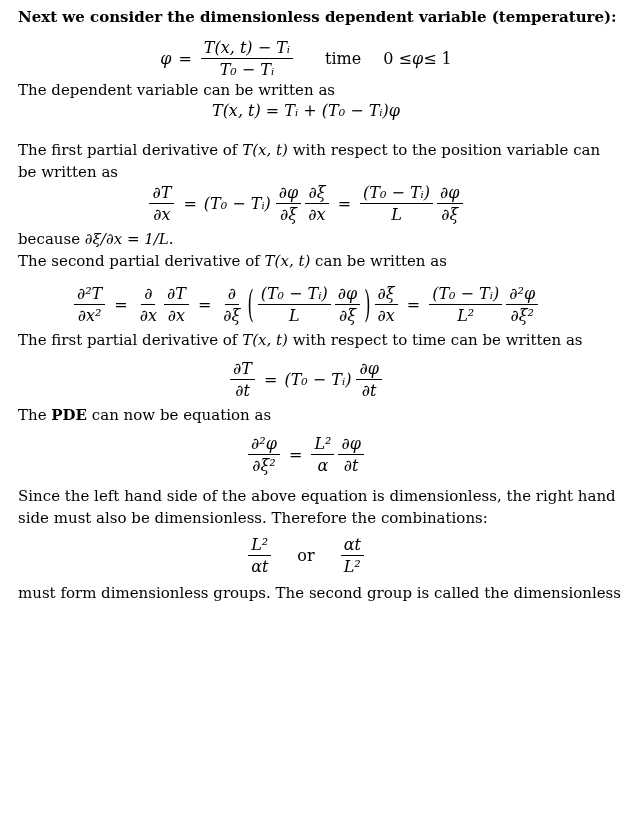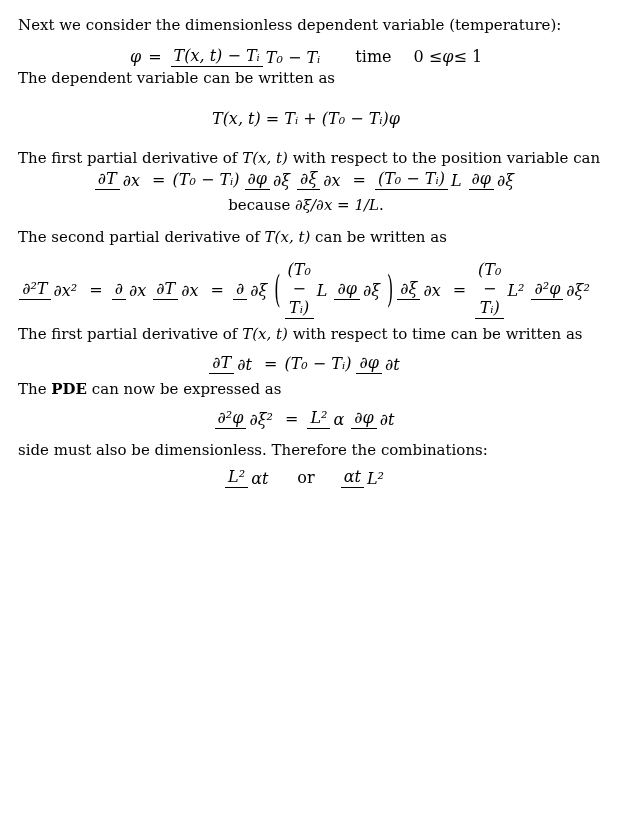--- a/index.html
+++ b/index.html
@@ -34,46 +34,46 @@
     align-items: center;
     font-style: italic;
     font-size: 16px;
     line-height: 20px;
   }
   .eq .rm  { font-style: normal; }
   .eq .rel { font-style: normal; margin: 0 7px; }
   .eq .coef { margin-right: 3px; }
   .frac {
     display: inline-flex;
-    flex-direction: row;
+    flex-direction: column;
     align-items: center;
     text-align: center;
     line-height: 19px;
     margin: 0 2px;
   }
   .frac .num { display: block; padding: 0 3px 1px; border-bottom: 1px solid #000; }
   .frac .den { display: block; padding: 1px 3px 0; }
   .bigparen {
     display: inline-block;
     font-style: normal;
     transform: scaleY(2.35);
     margin: 0 2px;
   }
   .where-label { font-style: normal; margin: 0 22px 0 30px; }
   .or-label    { font-style: normal; margin: 0 24px; }
 
   
-  #p1  { margin-top: 8px; }
+  #p1  { margin-top: 0; font-weight: bold; }
   #eq1 { margin-top: 10px; }
   #p2  { }
-  #eq2 { margin-top: 20px; }
+  #eq2 { margin-top: 0; }
   #p3  { margin-top: 18px; }
   #eq3 { margin-top: 0; }
-  #p4  { margin-top: 4px; text-align: center; }
-  #p5  { margin-top: 10px; }
+  #p4  { margin-top: 4px; }
+  #p5  { margin-top: 0; }
   #eq4 { margin-top: 12px; }
   #p6  { margin-top: 4px; }
   #eq5 { margin-top: 8px; }
   #p7  { margin-top: 4px; }
   #eq6 { margin-top: 8px; }
   #p8  { margin-top: 10px; }
   #eq7 { margin-top: 6px; }
   #p9  { margin-top: 6px; }
 </style>
 </head>
@@ -101,20 +101,21 @@
   <div class="para" id="p2">
     <div class="line"><span>The dependent variable can be written as</span></div>
   </div>
 
   <div class="eq" id="eq2">
     <span>T(x, t) = Tᵢ + (T₀ − Tᵢ)φ</span>
   </div>
 
   <div class="para" id="p3">
     <div class="line"><span>The first partial derivative of </span><span class="imath">T(x, t)</span><span> with respect to the position variable can</span></div>
+    <div class="line"><span>be written as</span></div>
   </div>
 
   <div class="eq" id="eq3">
     <span class="frac">
       <span class="num">∂T</span>
       <span class="den">∂x</span>
     </span>
     <span class="rel">=</span>
     <span class="coef">(T₀ − Tᵢ)</span>
     <span class="frac">
@@ -199,51 +200,53 @@
     </span>
     <span class="rel">=</span>
     <span class="coef">(T₀ − Tᵢ)</span>
     <span class="frac">
       <span class="num">∂φ</span>
       <span class="den">∂t</span>
     </span>
   </div>
 
   <div class="para" id="p7">
-    <div class="line"><span>The </span><span class="bold">PDE</span><span> can now be expressed as</span></div>
+    <div class="line"><span>The </span><span class="bold">PDE</span><span> can now be equation as</span></div>
   </div>
 
   <div class="eq" id="eq6">
     <span class="frac">
       <span class="num">∂²φ</span>
       <span class="den">∂ξ²</span>
     </span>
     <span class="rel">=</span>
     <span class="frac">
       <span class="num">L²</span>
       <span class="den">α</span>
     </span>
     <span class="frac">
       <span class="num">∂φ</span>
       <span class="den">∂t</span>
     </span>
   </div>
 
   <div class="para" id="p8">
+    <div class="line"><span>Since the left hand side of the above equation is dimensionless, the right hand</span></div>
     <div class="line"><span>side must also be dimensionless.  Therefore the combinations:</span></div>
   </div>
 
   <div class="eq" id="eq7">
     <span class="frac">
       <span class="num">L²</span>
       <span class="den">αt</span>
     </span>
     <span class="or-label">or</span>
     <span class="frac">
       <span class="num">αt</span>
       <span class="den">L²</span>
     </span>
   </div>
 
   <div class="para" id="p9">
+    <div class="line"><span>must form dimensionless groups.  The second group is called the dimensionless</span></div>
   </div>
 
 </div>
 
 </body></html>

